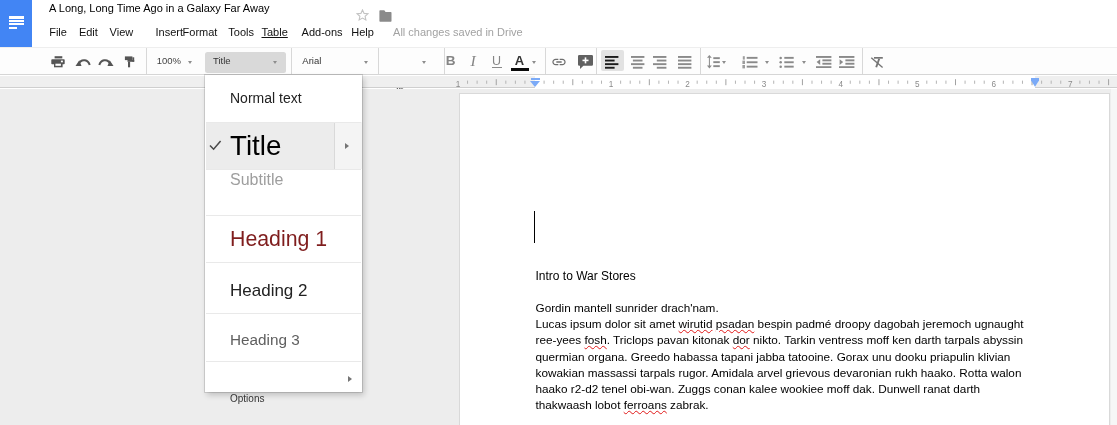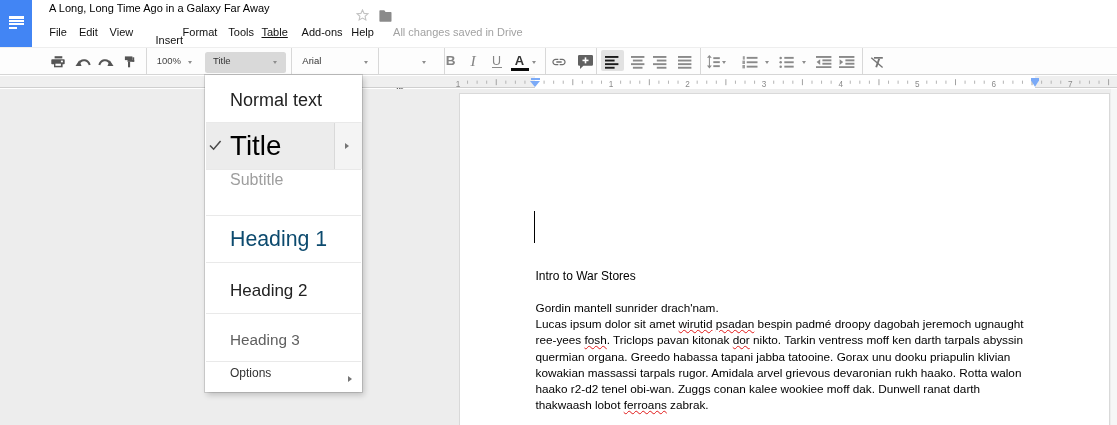--- a/index.html
+++ b/index.html
@@ -26,21 +26,21 @@
   </svg>
 
   <svg class="abs" style="left:378.8px;top:9.7px;" width="13" height="12" viewBox="0 0 13 12">
     <path d="M0.4 0.9 a0.7 0.7 0 0 1 0.7 -0.7 H5.3 L6.6 2.0 H11.8 a0.7 0.7 0 0 1 0.7 0.7 V11 a0.7 0.7 0 0 1 -0.7 0.7 H1.1 A0.7 0.7 0 0 1 0.4 11 Z" fill="#8a8a8a"></path>
   </svg>
 
   <div class="abs" id="menurow" style="top:27.4px;left:0;font-size:11px;line-height:11px;color:#111;">
       <div class="mitem" style="left: 49.2px; top: 0px; text-align: center;">File</div>
       <div class="mitem" style="left: 78.9px; top: 0px;">Edit</div>
       <div class="mitem" style="left: 109.6px; top: 0px;">View</div>
-      <div class="mitem" style="left: 143.5px; top: 8px; padding-left: 12px;">Insert</div>
+      <div class="mitem" style="left: 143.5px; top: 0px; padding-left: 12px;">Insert</div>
       <div class="mitem" style="left: 182.6px; top: 0px;">Format</div>
       <div class="mitem" style="left: 228.3px; top: 0px;">Tools</div>
       <div class="mitem" style="left: 261.5px; top: 0px; text-decoration: underline;">Table</div>
       <div class="mitem" style="left: 301.6px; top: 0px;">Add-ons</div>
       <div class="mitem" style="left: 351.2px; top: 0px;">Help</div>
       <div class="mitem" style="left: 393.1px; top: 0px; color: rgb(162, 162, 162);">All changes saved in Drive</div>
     </div>
 
   <div class="abs" style="left:0;top:47px;width:1117px;height:28px;background:#fdfdfd;border-top:1px solid #eee;border-bottom:1px solid #d6d6d6;"></div>
 
@@ -273,27 +273,27 @@
   <div class="abs" style="left:533.9px;top:210.5px;width:1.4px;height:32px;background:#000;"></div>
   <div class="abs" style="left:535.5px;top:268.1px;font-size:11.75px;line-height:16.1px;color:#000;white-space:nowrap;"><span style="font-size:12px;">Intro to War Stores</span><br><br>Gordin mantell sunrider drach'nam.<br>Lucas ipsum dolor sit amet <span class="sq">wirutid</span> <span class="sq">psadan</span> bespin padmé droopy dagobah jeremoch ugnaught<br>ree-yees <span class="sq">fosh</span>. Triclops pavan kitonak <span class="sq">dor</span> nikto. Tarkin ventress moff ken darth tarpals abyssin<br>quermian organa. Greedo habassa tapani jabba tatooine. Gorax unu dooku priapulin klivian<br>kowakian massassi tarpals rugor. Amidala arvel grievous devaronian rukh haako. Rotta walon<br>haako r2-d2 tenel obi-wan. Zuggs conan kalee wookiee moff dak. Dunwell ranat darth<br>thakwaash lobot <span class="sq">ferroans</span> zabrak.</div>
 
   <div class="abs" style="left:205px;top:74.5px;width:157px;height:317px;background:#fff;box-shadow:0 0 0 1px rgba(0,0,0,0.12), 2px 3px 6px rgba(0,0,0,0.2);"></div>
   <div class="abs" style="left:206px;top:121.5px;width:155px;height:47px;background:#ececec;"></div>
   <div class="abs" style="left:334px;top:121.5px;width:28px;height:47px;background:#f4f4f4;border-left:1px solid #d9d9d9;"></div>
   <svg class="abs" style="left:208.5px;top:140px;" width="13" height="11" viewBox="0 0 13 11">
       <path d="M1 5.5 L4.6 9.2 L11.6 1" fill="none" stroke="#4a4a4a" stroke-width="1.55"></path>
     </svg>
   <div class="marw" style="left:345.2px;top:143.2px;"></div>
-  <div class="mtxt" style="top:91.1px;font-size:18px;color:#222;">Normal text</div>
+  <div class="mtxt" style="top:91.1px;font-size:14px;color:#222;">Normal text</div>
   <div class="mtxt" style="top:131.5px;font-size:27.7px;color:#000;">Title</div>
   <div class="mtxt" style="top:172px;font-size:16px;color:#9e9e9e;">Subtitle</div>
-  <div class="mtxt" style="top:228.8px;font-size:21.3px;color:#0c4a6e;">Heading 1</div>
+  <div class="mtxt" style="top:228.8px;font-size:21.3px;color:#7f1d1d;">Heading 1</div>
   <div class="mtxt" style="top:281.9px;font-size:17px;color:#222;">Heading 2</div>
   <div class="mtxt" style="top:332.2px;font-size:15.3px;color:#5f5f5f;">Heading 3</div>
-  <div class="mtxt" style="top:367px;font-size:12px;color:#333;">Options</div>
+  <div class="mtxt" style="top:394px;font-size:10px;color:#333;">Options</div>
   <div class="marw" style="left:347.5px;top:375.5px;"></div>
   <div class="msep" style="top:121.5px;"></div>
   <div class="msep" style="top:168.5px;"></div>
   <div class="msep" style="top:214.8px;"></div>
   <div class="msep" style="top:261.6px;"></div>
   <div class="msep" style="top:312.5px;"></div>
   <div class="msep" style="top:361px;"></div>
 
 </div>
 <style>

